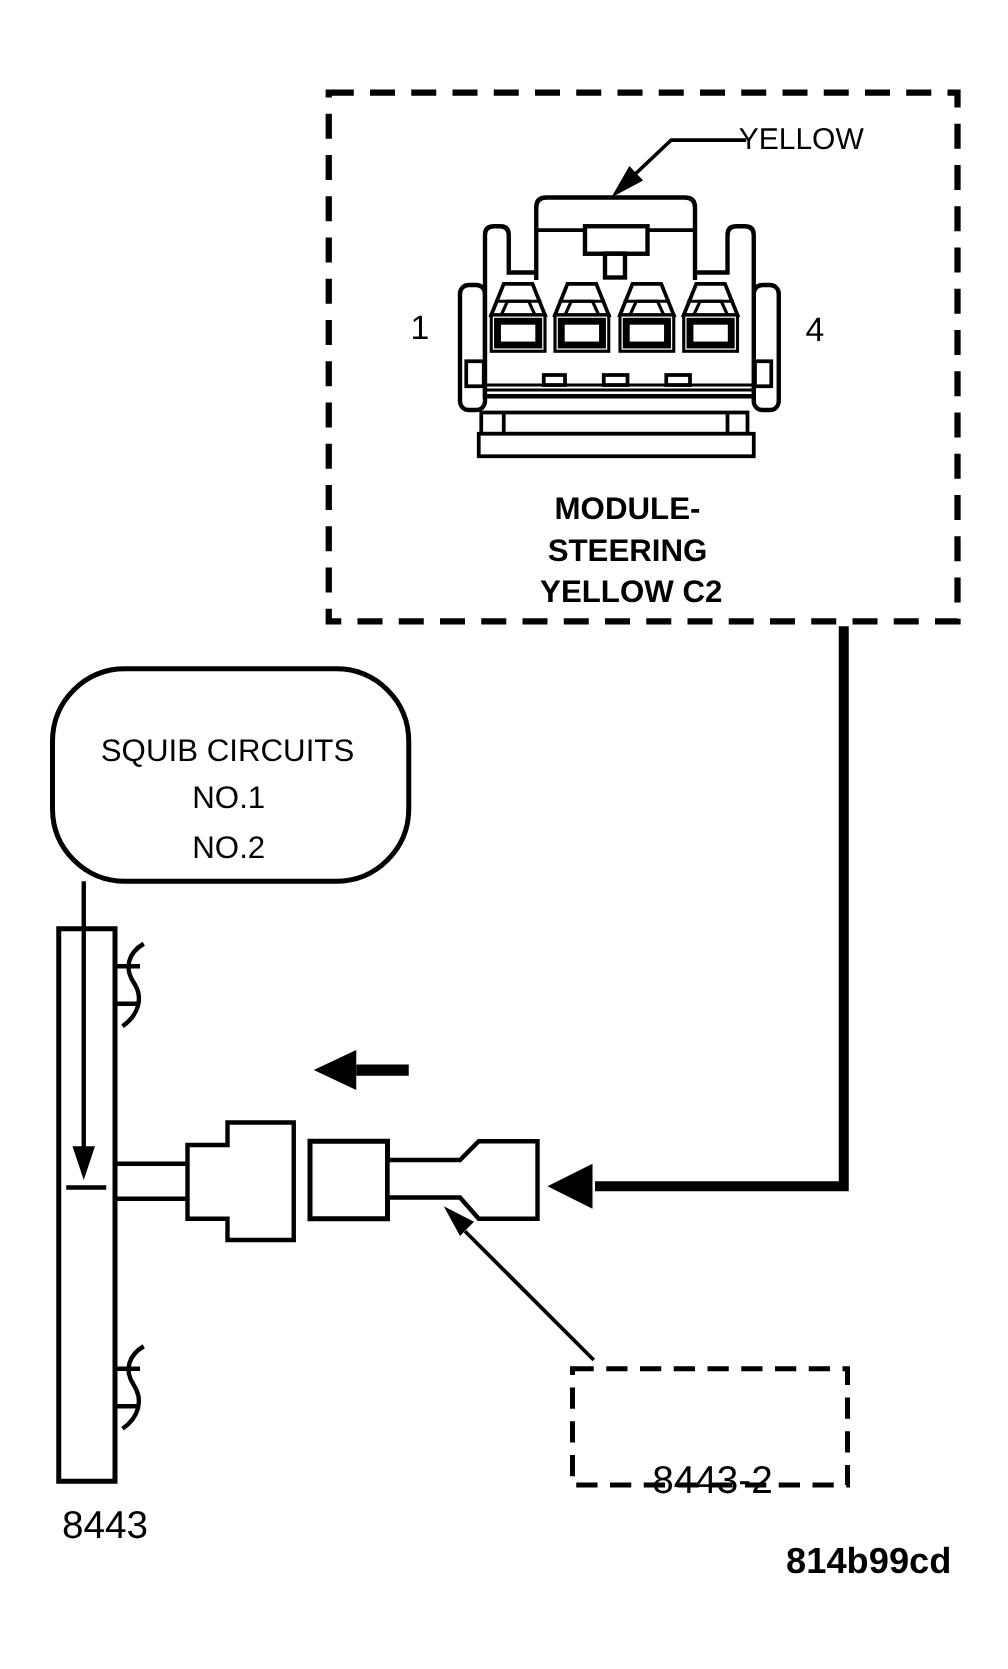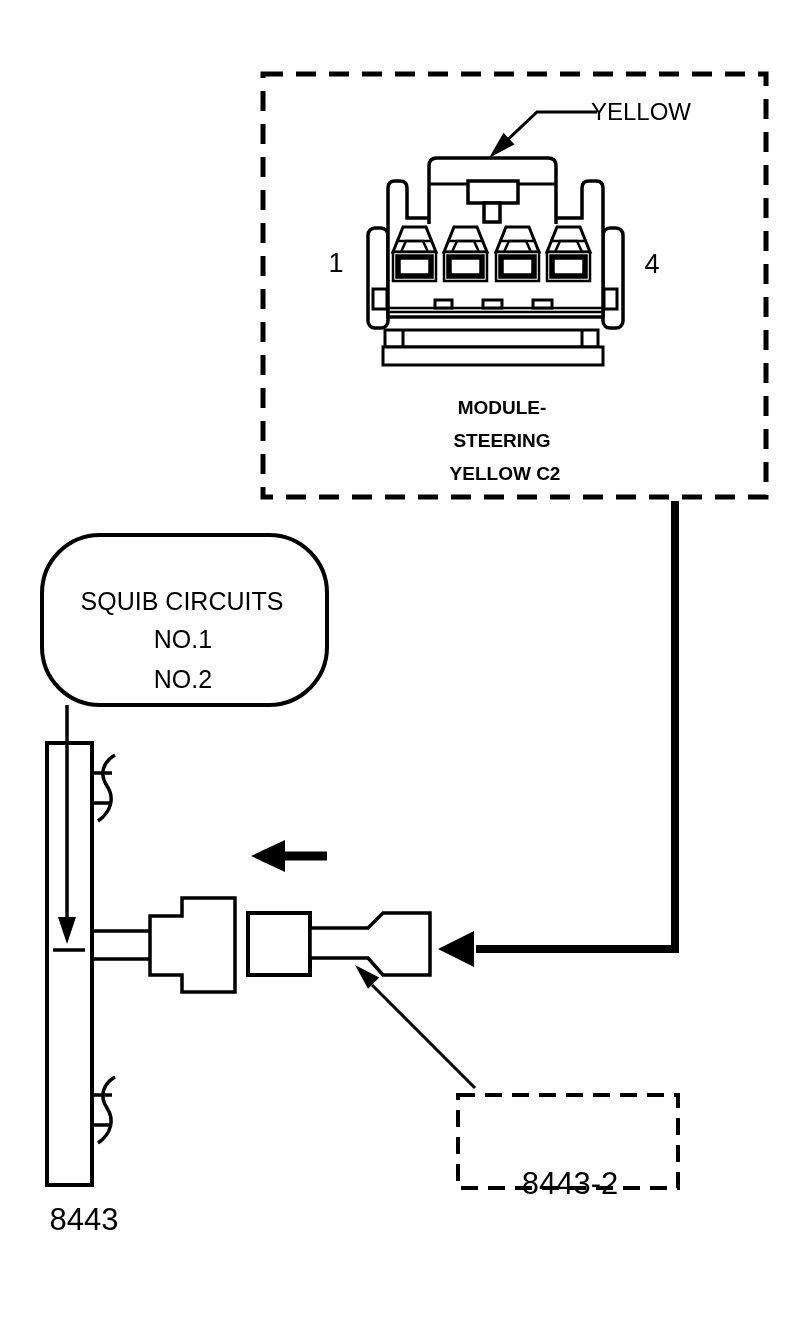--- a/index.html
+++ b/index.html
@@ -2,21 +2,21 @@
 <html><head>
 <meta charset="utf-8">
 <style>
   html,body{margin:0;padding:0;background:#ffffff;}
   #stage{position:relative;width:806px;height:1335px;background:#ffffff;overflow:hidden;
          font-family:"Liberation Sans",sans-serif;color:#000;}
   #art{position:absolute;left:0;top:0;}
   .lbl{position:absolute;transform:translate(-50%,-50%);white-space:nowrap;color:#000;}
   .fs-yellow{font-size:24px;}
   .fs-pin{font-size:27px;}
-  .fs-cap{font-size:19px;font-weight:bold;}
+  .fs-cap{font-size:25px;font-weight:bold;}
   .fs-oval{font-size:25px;}
   .fs-tool{font-size:31px;margin-top:34px;}
   .fs-8443{font-size:31px;font-weight:normal;}
   .fs-fig{font-size:29px;font-weight:bold;}
 </style>
 </head>
 <body>
 
 <div id="stage">
 
@@ -138,13 +138,14 @@
   <div class="lbl fs-cap" style="left:505px;top:474px;">YELLOW C2</div>
 
   <div class="lbl fs-oval" style="left:182px;top:601px;">SQUIB CIRCUITS</div>
   <div class="lbl fs-oval" style="left:183px;top:639px;">NO.1</div>
   <div class="lbl fs-oval" style="left:183px;top:679px;">NO.2</div>
 
   <div class="lbl fs-8443" style="left:84px;top:1220px;">8443</div>
 
   <div class="lbl fs-tool" style="left:570px;top:1150px;">8443-2</div>
 
+  <div class="lbl fs-fig" style="left:695px;top:1250px;">814b99cd</div>
 </div>
 
 </body></html>

